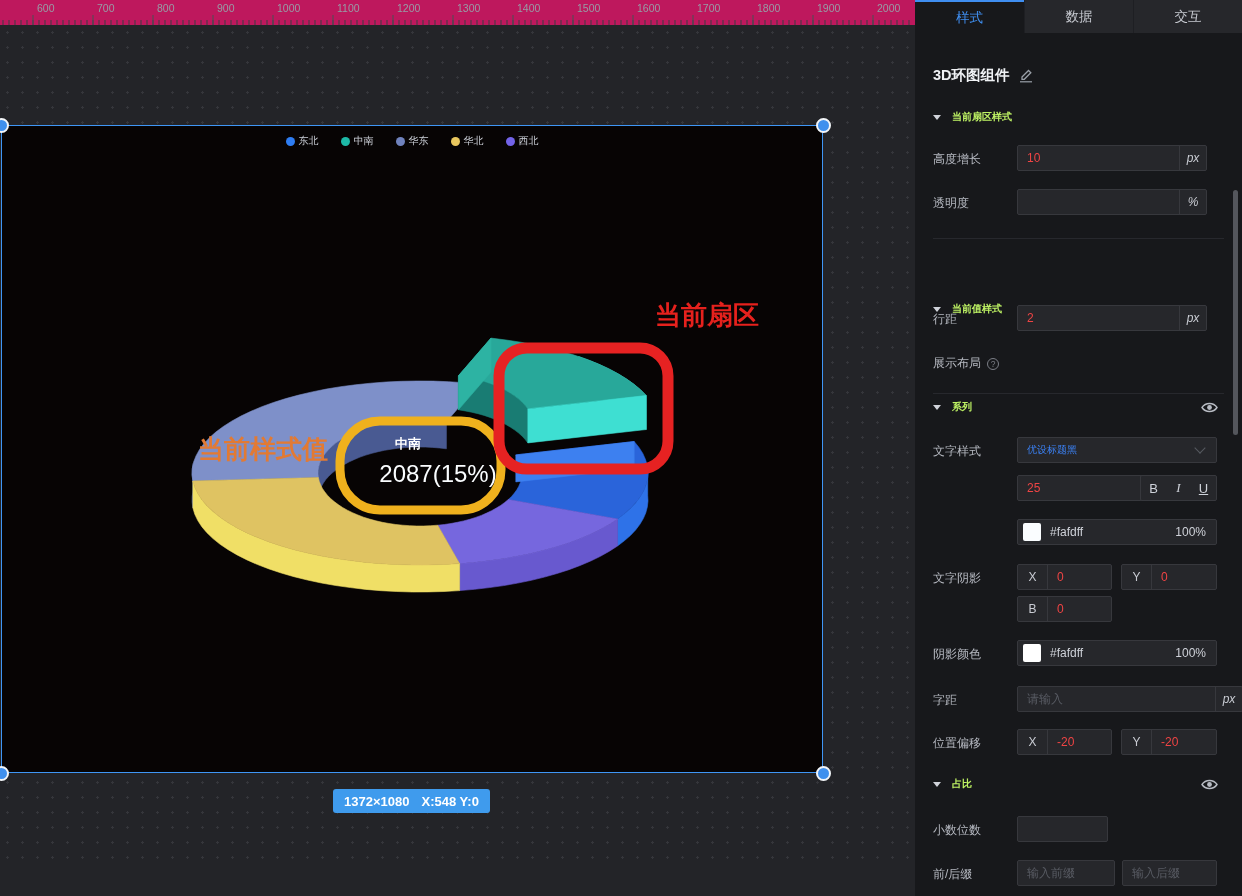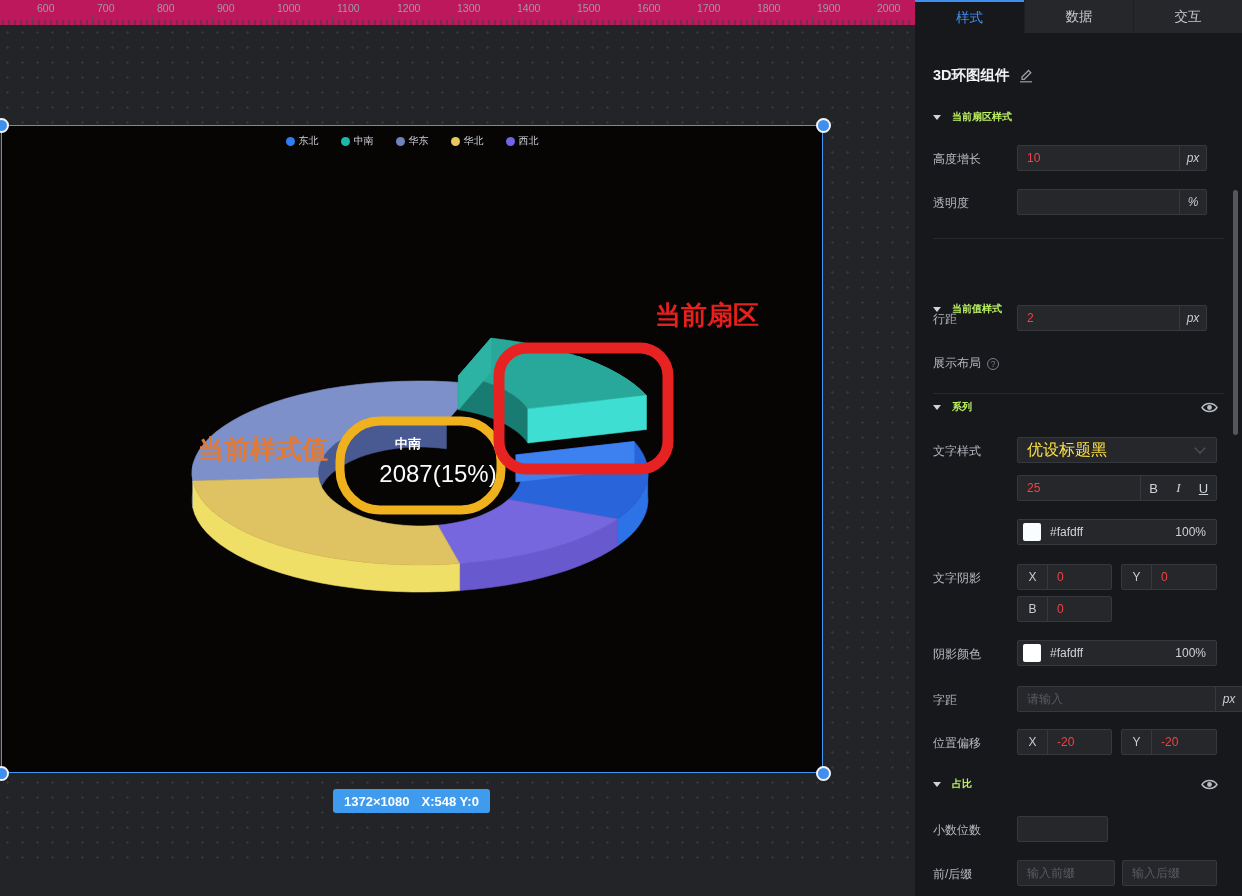--- a/index.html
+++ b/index.html
@@ -67,21 +67,21 @@
 
   .f { position:absolute; height:26px; background:#26272b; border:1px solid #37383d; border-radius:2px;
     display:flex; align-items:center; }
   .f input { flex:1; min-width:0; background:transparent; border:0; outline:0; color:#ef4444;
     font-size:12px; font-family:inherit; padding:0 9px; }
   .f input::placeholder { color:#585b63; }
   .unit { width:27px; align-self:stretch; border-left:1px solid #37383d; display:flex;
     align-items:center; justify-content:center; font-size:12px; color:#c9ccd3;font-style:italic; }
   .pairkey { width:30px; align-self:stretch; border-right:1px solid #37383d; display:flex;
     align-items:center; justify-content:center; font-size:12px; color:#c9ccd3; }
-  .selval { flex:1; font-size:16px; color:#fde047; padding-left:9px; }
+  .selval { flex:1; font-size:10px; color:#3b82f6; padding-left:9px; }
   .chev { width:8px; height:8px; border-right:1.5px solid #565a61; border-bottom:1.5px solid #565a61;
     transform:rotate(45deg); margin-right:12px; margin-top:-4px; }
   .clear-ic { position:absolute; right:9px; width:14px; height:14px; border-radius:50%; background:#585b63;
     color:#1f2024; font-size:9px; display:flex; align-items:center; justify-content:center; font-weight:bold; }
   .help-ic { width:12px; height:12px; border-radius:50%; border:1px solid #7b7e86; color:#7b7e86;
     font-size:8.5px; display:flex; align-items:center; justify-content:center; }
   .swatch { width:18px; height:18px; border-radius:2px; margin-left:5px; }
   .hex { font-size:12px; color:#cfd2d9; margin-left:9px; flex:1; }
   .alpha { font-size:12px; color:#cfd2d9; margin-right:10px; }
   .biu { position:absolute; height:26px; background:#26272b; border:1px solid #37383d; border-radius:2px;

